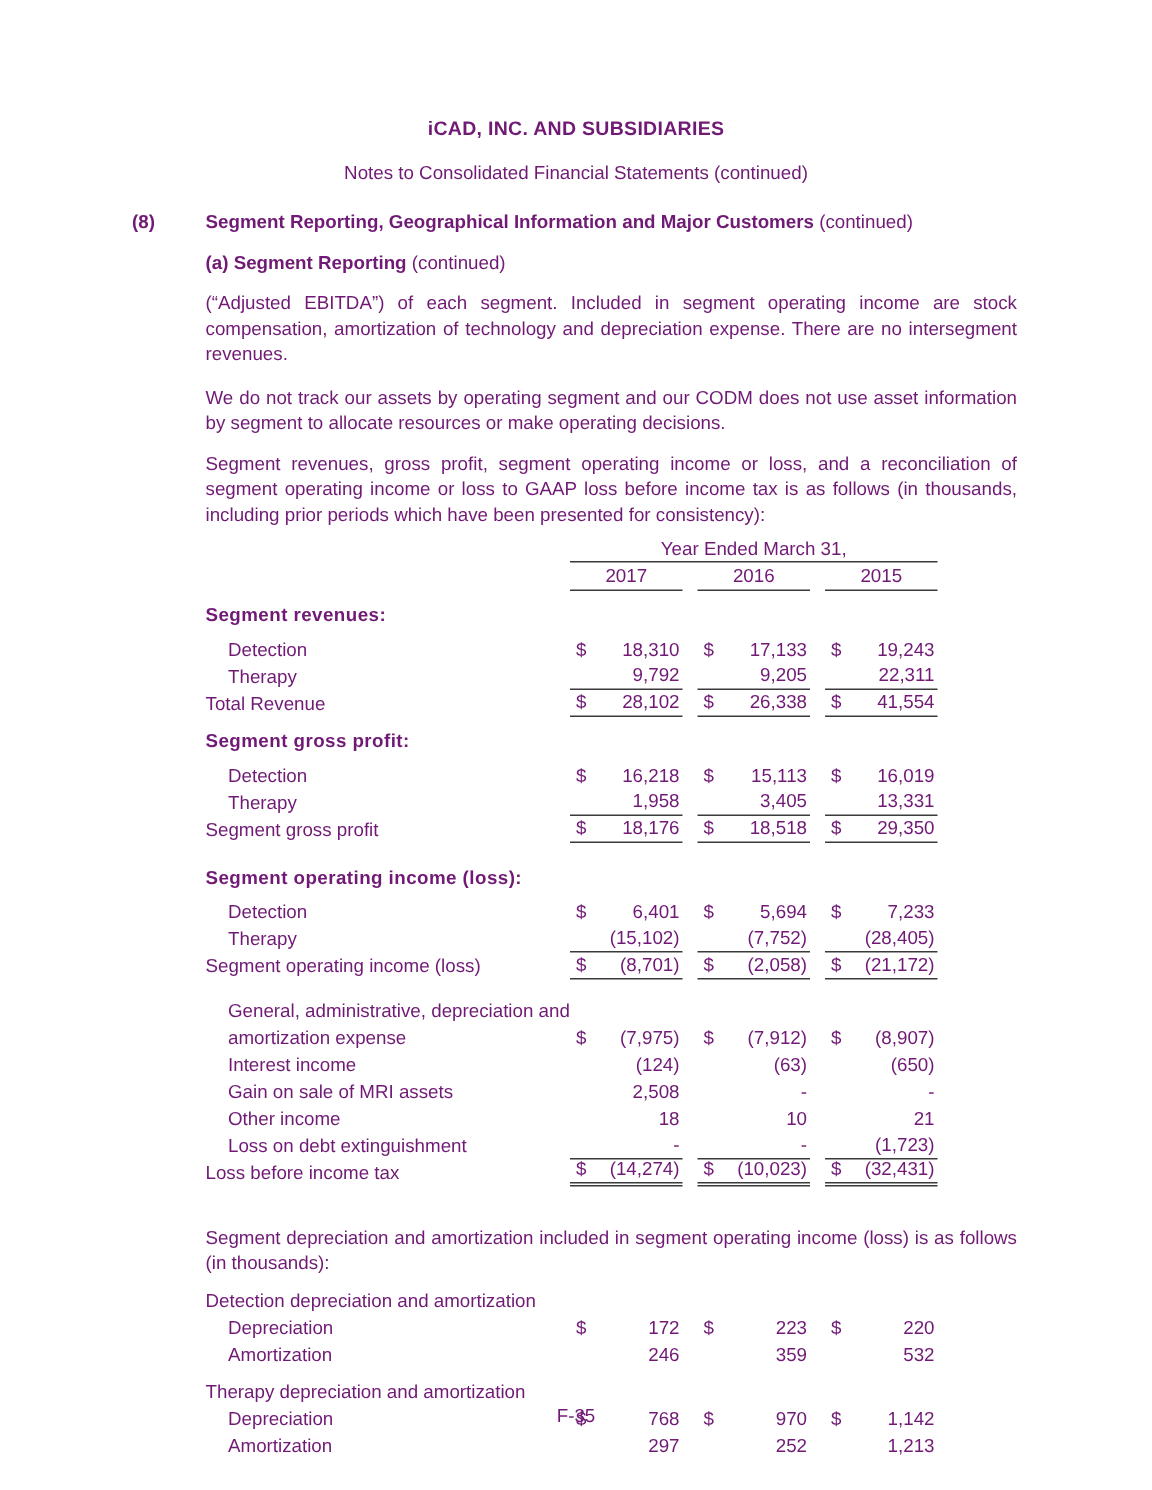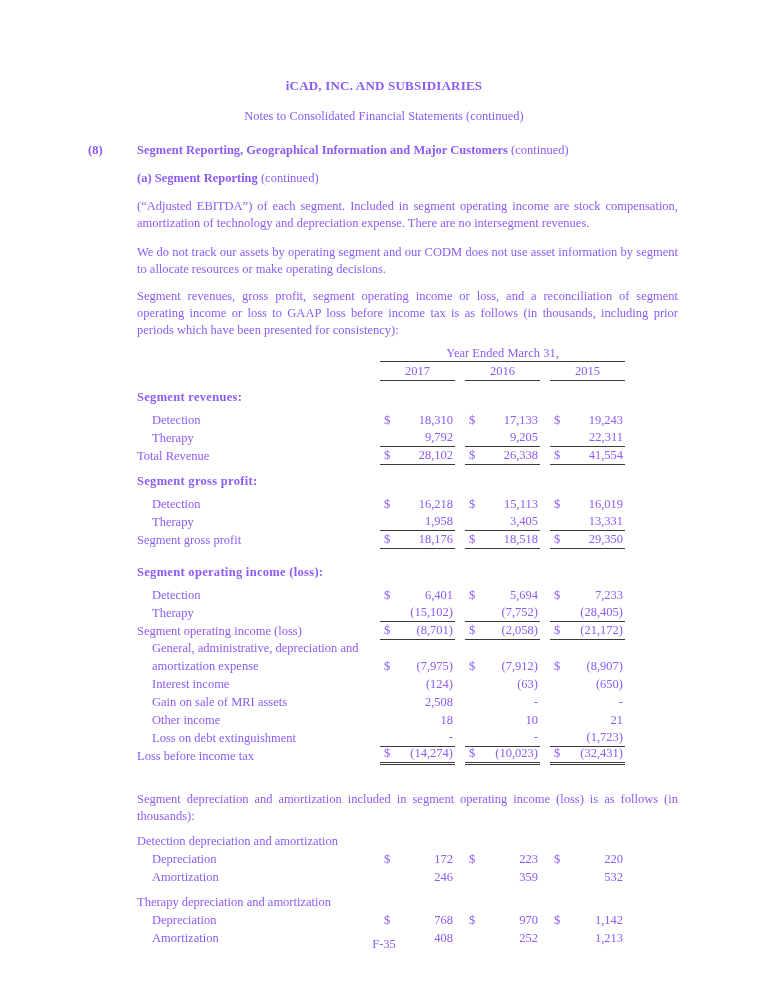--- a/index.html
+++ b/index.html
@@ -1,18 +1,18 @@
 <!DOCTYPE html>
 <html><head>
 <meta charset="utf-8">
 <style>
   html,body{margin:0;padding:0;background:#ffffff;}
   .page{
     width:768px;height:993px;position:relative;background:#ffffff;
-    font-family:Liberation Serif, serif;font-size:12.5px;color:#8b5cf6;
+    font-family:Liberation Sans, sans-serif;font-size:12.5px;color:#701a75;
     box-sizing:border-box;padding-top:78px;overflow:hidden;
   }
   .center{text-align:center;}
   .doc-title{font-weight:bold;font-size:13px;letter-spacing:.2px;}
   .doc-subtitle{margin-top:15px;font-size:12.5px;}
   .sect{margin-top:19px;padding-left:88px;display:flex;}
   .sect-num{width:49px;flex:none;font-weight:bold;}
   .bold{font-weight:bold;}
   .subsect{margin-top:13px;margin-left:137px;}
   .content{margin-left:137px;width:541px;}
@@ -25,21 +25,21 @@
   .tlabel{width:243px;flex:none;box-sizing:border-box;}
   .tlabel.ind{padding-left:15px;}
   .tspan{width:245px;flex:none;text-align:center;border-bottom:1px solid #3a3a3a;}
   .years{display:flex;height:18px;line-height:16px;margin-top:1px;}
   .years .ycol{width:75px;flex:none;text-align:center;border-bottom:1px solid #3a3a3a;}
   .years .ycol + .ycol{margin-left:10px;}
   .trow{display:flex;align-items:flex-end;height:18px;line-height:18px;}
   .trow.sechead{margin-top:7px;margin-bottom:5px;}
   .trow.sechead .tlabel{font-weight:bold;letter-spacing:.3px;}
   .trow.gap-lg{margin-top:14px;}
-  .trow.cont-top{height:17px;line-height:17px;align-items:center;}
+  .trow.cont-top{margin-top:13px;height:17px;line-height:17px;align-items:center;}
   .tcol{width:75px;flex:none;display:flex;justify-content:space-between;
         box-sizing:border-box;padding:0 2px 0 4px;}
   .tcol + .tcol{margin-left:10px;}
   .tcol.rule{border-bottom:1px solid #3a3a3a;margin-top:16px;}
   .tcol.dbl{border-bottom:3px double #3a3a3a;}
   .footer{position:absolute;top:937px;left:0;width:100%;text-align:center;}
 </style>
 </head>
 <body>
 
@@ -391,21 +391,21 @@
         <div class="tcol">
             <span>$</span>
             <span>1,142</span>
           </div>
       </div>
 
       <div class="trow">
         <div class="tlabel ind">Amortization</div>
         <div class="tcol">
             <span></span>
-            <span>408</span>
+            <span>297</span>
           </div>
         <div class="tcol">
             <span></span>
             <span>252</span>
           </div>
         <div class="tcol">
             <span></span>
             <span>1,213</span>
           </div>
       </div>

